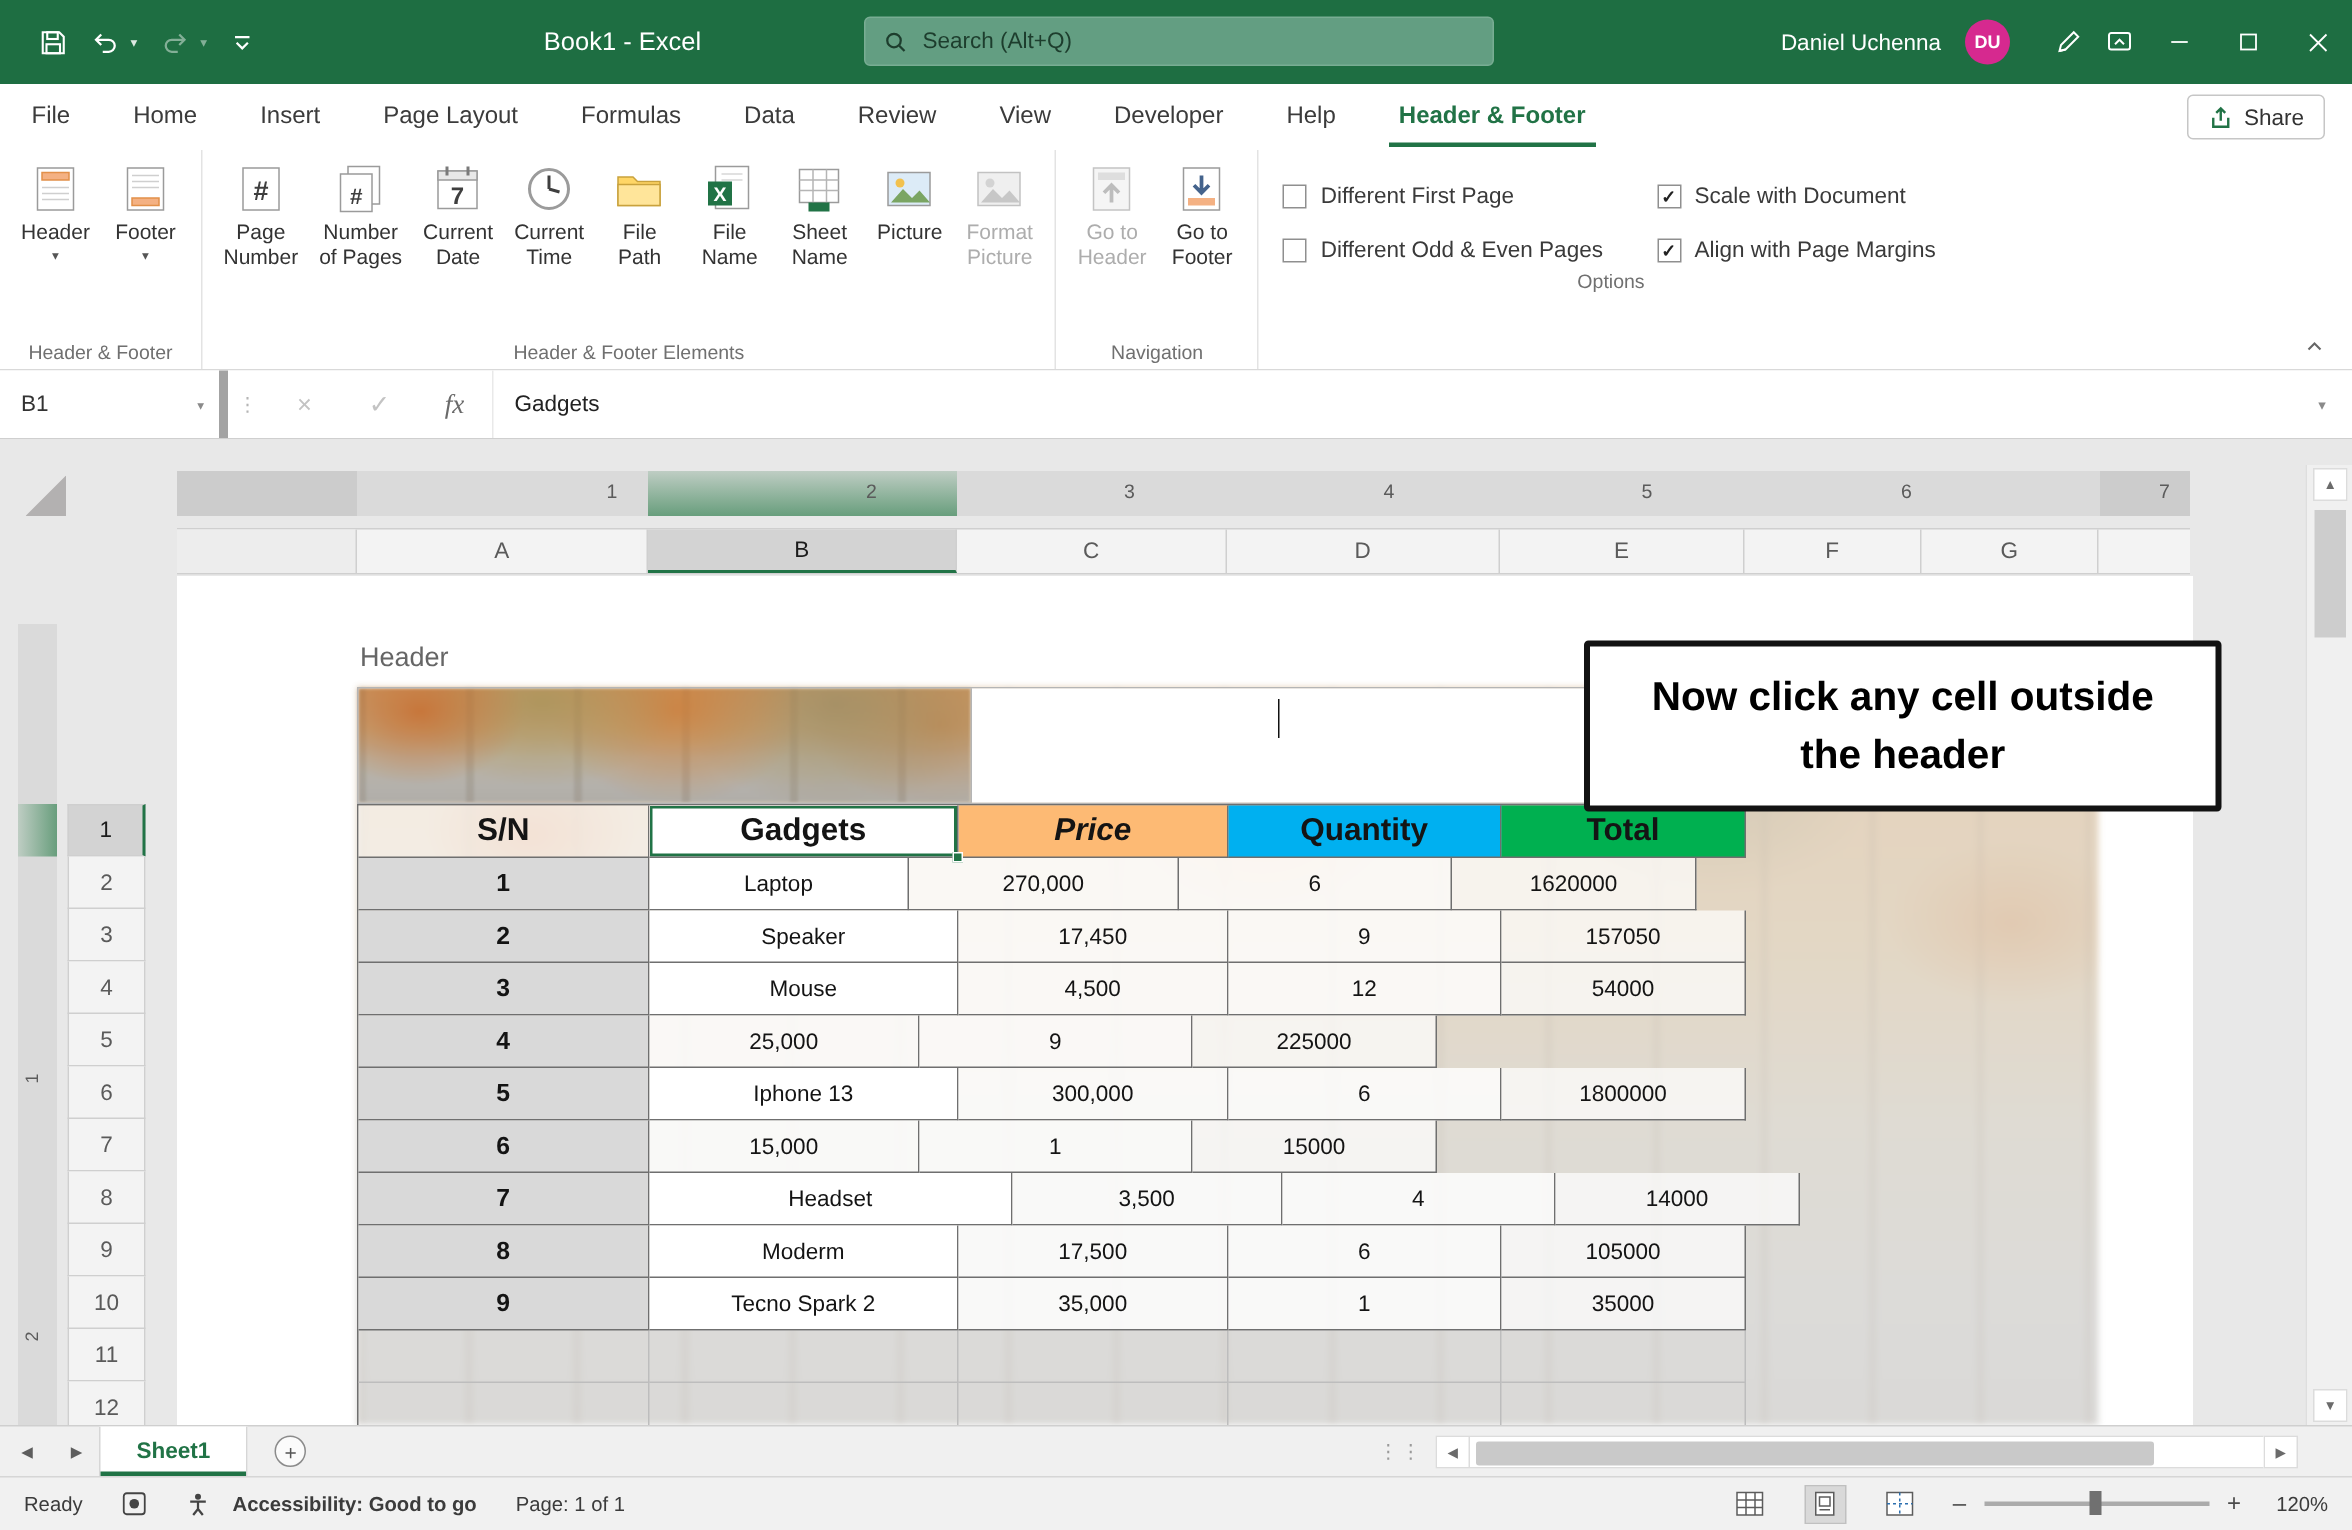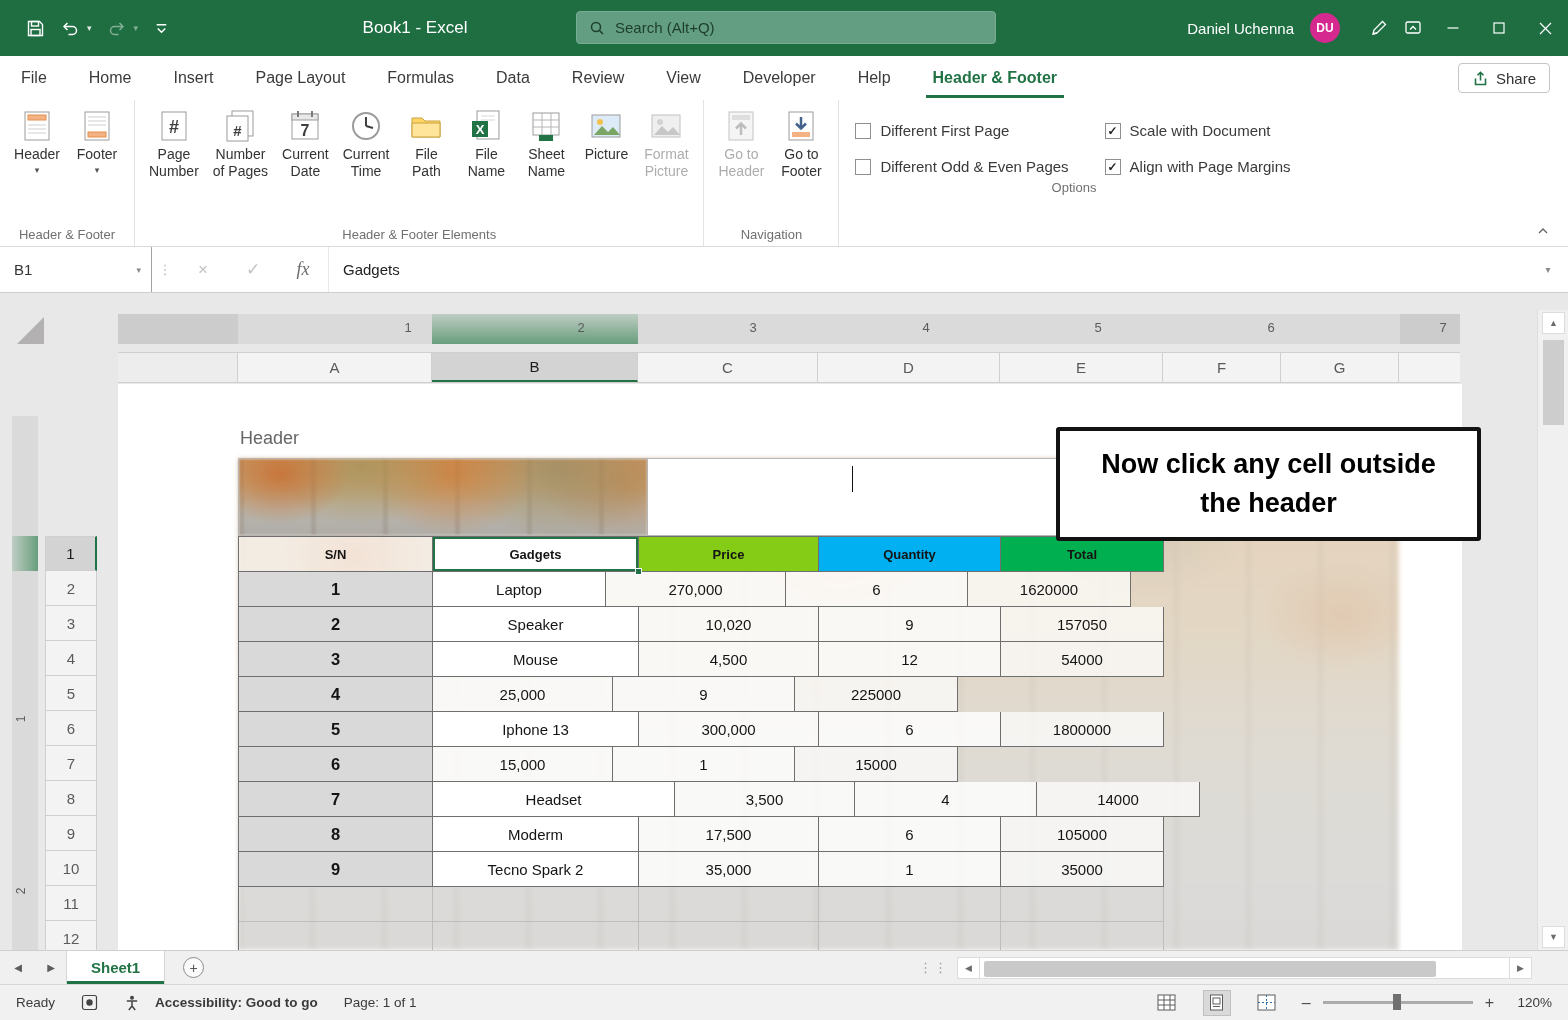--- a/index.html
+++ b/index.html
@@ -39,21 +39,21 @@
   .rb-chev { font-size:9px; color:#555; margin-top:2px; }
   .rb-btn.disabled { color:#adadad; }
   .opt-body { padding:22px 18px 0 16px; display:flex; gap:36px; }
   .opt-col { display:flex; flex-direction:column; gap:19px; }
   .opt-row { display:flex; align-items:center; gap:9px; font-size:15px; color:#3a3a3a; white-space:nowrap; }
   .cbox { width:16px; height:16px; border:1px solid #8f8f8f; background:#fff; display:inline-flex; align-items:center; justify-content:center; font-size:12px; font-weight:700; color:#222; flex:0 0 16px; }
   .ribbon-collapse { position:absolute; right:16px; bottom:6px; width:18px; height:18px; display:flex; align-items:center; justify-content:center; }
 
   
   .formulabar { position:absolute; top:247px; left:0; width:1568px; height:46px; background:#fff; border-bottom:1px solid #cfcfcf; display:flex; align-items:stretch; }
-  .namebox { width:152px; display:flex; align-items:center; padding-left:14px; font-size:15px; color:#333; border-right:1px solid #a3a3a3; position:relative; }
+  .namebox { width:152px; display:flex; align-items:center; padding-left:14px; font-size:15px; color:#333; border-right:6px solid #a3a3a3; position:relative; }
   .namebox .nb-chev { position:absolute; right:10px; font-size:9px; color:#8a8a8a; }
   .fb-grip { width:26px; display:flex; align-items:center; justify-content:center; color:#b5b5b5; font-size:13px; }
   .fb-btn { width:50px; display:flex; align-items:center; justify-content:center; font-size:17px; }
   .fb-x, .fb-check { color:#c3c3c3; }
   .fb-fx { color:#6a6a6a; font-style:italic; font-family:"Liberation Serif", serif; font-size:18px; }
   .fb-content { flex:1; display:flex; align-items:center; padding-left:14px; font-size:15px; color:#222; border-left:1px solid #e9e9e9; }
   .fb-expand { width:40px; display:flex; align-items:center; justify-content:center; color:#8a8a8a; font-size:10px; }
 
   
   .workspace { position:absolute; top:293px; left:0; width:1568px; height:657px; background:#e8e8e8; overflow:hidden; }
@@ -93,21 +93,21 @@
   .hb-sec { border-right:1px solid #b5b5b5; height:100%; position:relative; }
   .hb-sec:last-child { border-right:none; }
   .hb-left { width:409px; }
   .hb-center { width:411px; background:#fff; }
   .hb-right { flex:1; background:#fff; }
   .text-cursor { position:absolute; left:204px; top:7px; width:1px; height:26px; background:#111; }
 
   .sheet-table { position:absolute; left:120px; top:152px; border-top:1px solid #6f6f6f; border-left:1px solid #6f6f6f; }
   .trow { display:flex; }
   .tcell { border-right:1px solid #6f6f6f; border-bottom:1px solid #6f6f6f; height:35px; display:flex; align-items:center; justify-content:center; font-size:15px; color:#141414; position:relative; }
-  .trow.thead .tcell { font-weight:700; font-size:13px; }
+  .trow.thead .tcell { font-weight:700; font-size:21px; }
   .tcell.h0 { background:rgba(255,255,255,.55); }
   .tcell.sel { box-shadow:inset 0 0 0 2px #217346; z-index:2; }
   .fill-handle { position:absolute; right:-4px; bottom:-4px; width:7px; height:7px; background:#217346; border:1px solid #fff; z-index:3; }
   .tcell.sn { font-weight:700; font-size:16.5px; }
   .tcell.semi { background:rgba(255,255,255,.82); }
   .tcell.semi2 { background:rgba(255,255,255,.70); }
   .tcell.white { background:#fff; }
   .trow.empty .tcell { border-color:#bdbdbd; background:transparent; }
 
   .callout { position:absolute; left:1056px; top:134px; width:425px; height:114px; background:#fff; border:4px solid #121212; border-radius:3px; z-index:6; display:flex; flex-direction:column; align-items:center; justify-content:center; font-weight:700; font-size:27px; line-height:39px; color:#000; text-align:center; }
@@ -469,41 +469,41 @@
     </div>
     <div class="sheet-table">
         <div class="trow thead">
           <div class="tcell h0" style="width: 194px;">
             <span>S/N</span>
           </div>
           <div class="tcell sel white" style="width: 206px; background: rgb(255, 255, 255);">
             <span>Gadgets</span>
             <span class="fill-handle"></span>
           </div>
-          <div class="tcell" style="width: 180px; background: #84cc16;">
+          <div class="tcell" style="width: 180px; background: #fdba74; font-style: italic;">
             <span>Price</span>
           </div>
           <div class="tcell" style="width: 182px; background: rgb(0, 176, 240);">
             <span>Quantity</span>
           </div>
           <div class="tcell" style="width: 163px; background: rgb(0, 176, 80);">
             <span>Total</span>
           </div>
         </div>
         <div class="trow">
           <div class="tcell sn   " style="width: 194px; background: rgb(217, 217, 217);">1</div>
           <div class="tcell  white  " style="width: 173px;">Laptop</div>
           <div class="tcell   semi " style="width: 180px;">270,000</div>
           <div class="tcell   semi " style="width: 182px;">6</div>
           <div class="tcell    semi2" style="width: 163px;">1620000</div>
         </div>
         <div class="trow">
           <div class="tcell sn   " style="width: 194px; background: rgb(217, 217, 217);">2</div>
           <div class="tcell  white  " style="width: 206px;">Speaker</div>
-          <div class="tcell   semi " style="width: 180px;">10,020</div>
+          <div class="tcell   semi " style="width: 180px;">17,450</div>
           <div class="tcell   semi " style="width: 182px;">9</div>
           <div class="tcell    semi2" style="width: 163px;">157050</div>
         </div>
         <div class="trow">
           <div class="tcell sn   " style="width: 194px; background: rgb(217, 217, 217);">3</div>
           <div class="tcell  white  " style="width: 206px;">Mouse</div>
           <div class="tcell   semi " style="width: 180px;">4,500</div>
           <div class="tcell   semi " style="width: 182px;">12</div>
           <div class="tcell    semi2" style="width: 163px;">54000</div>
         </div>

